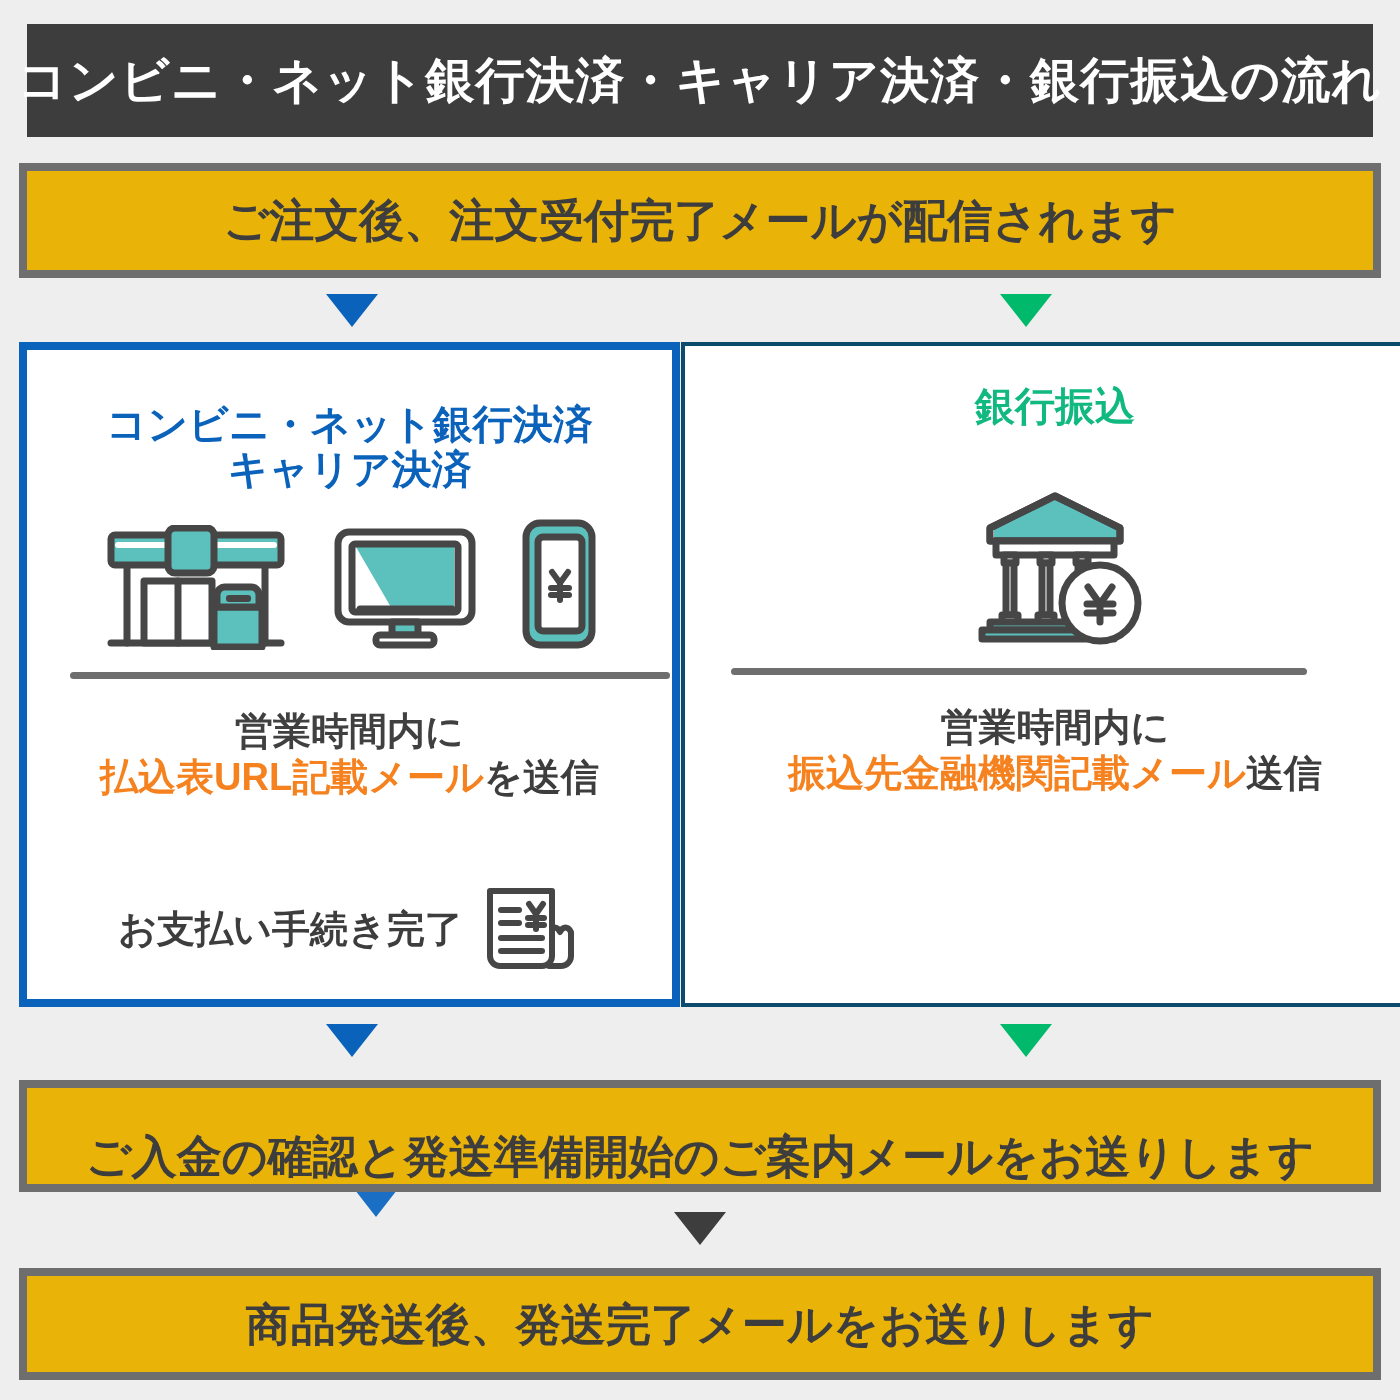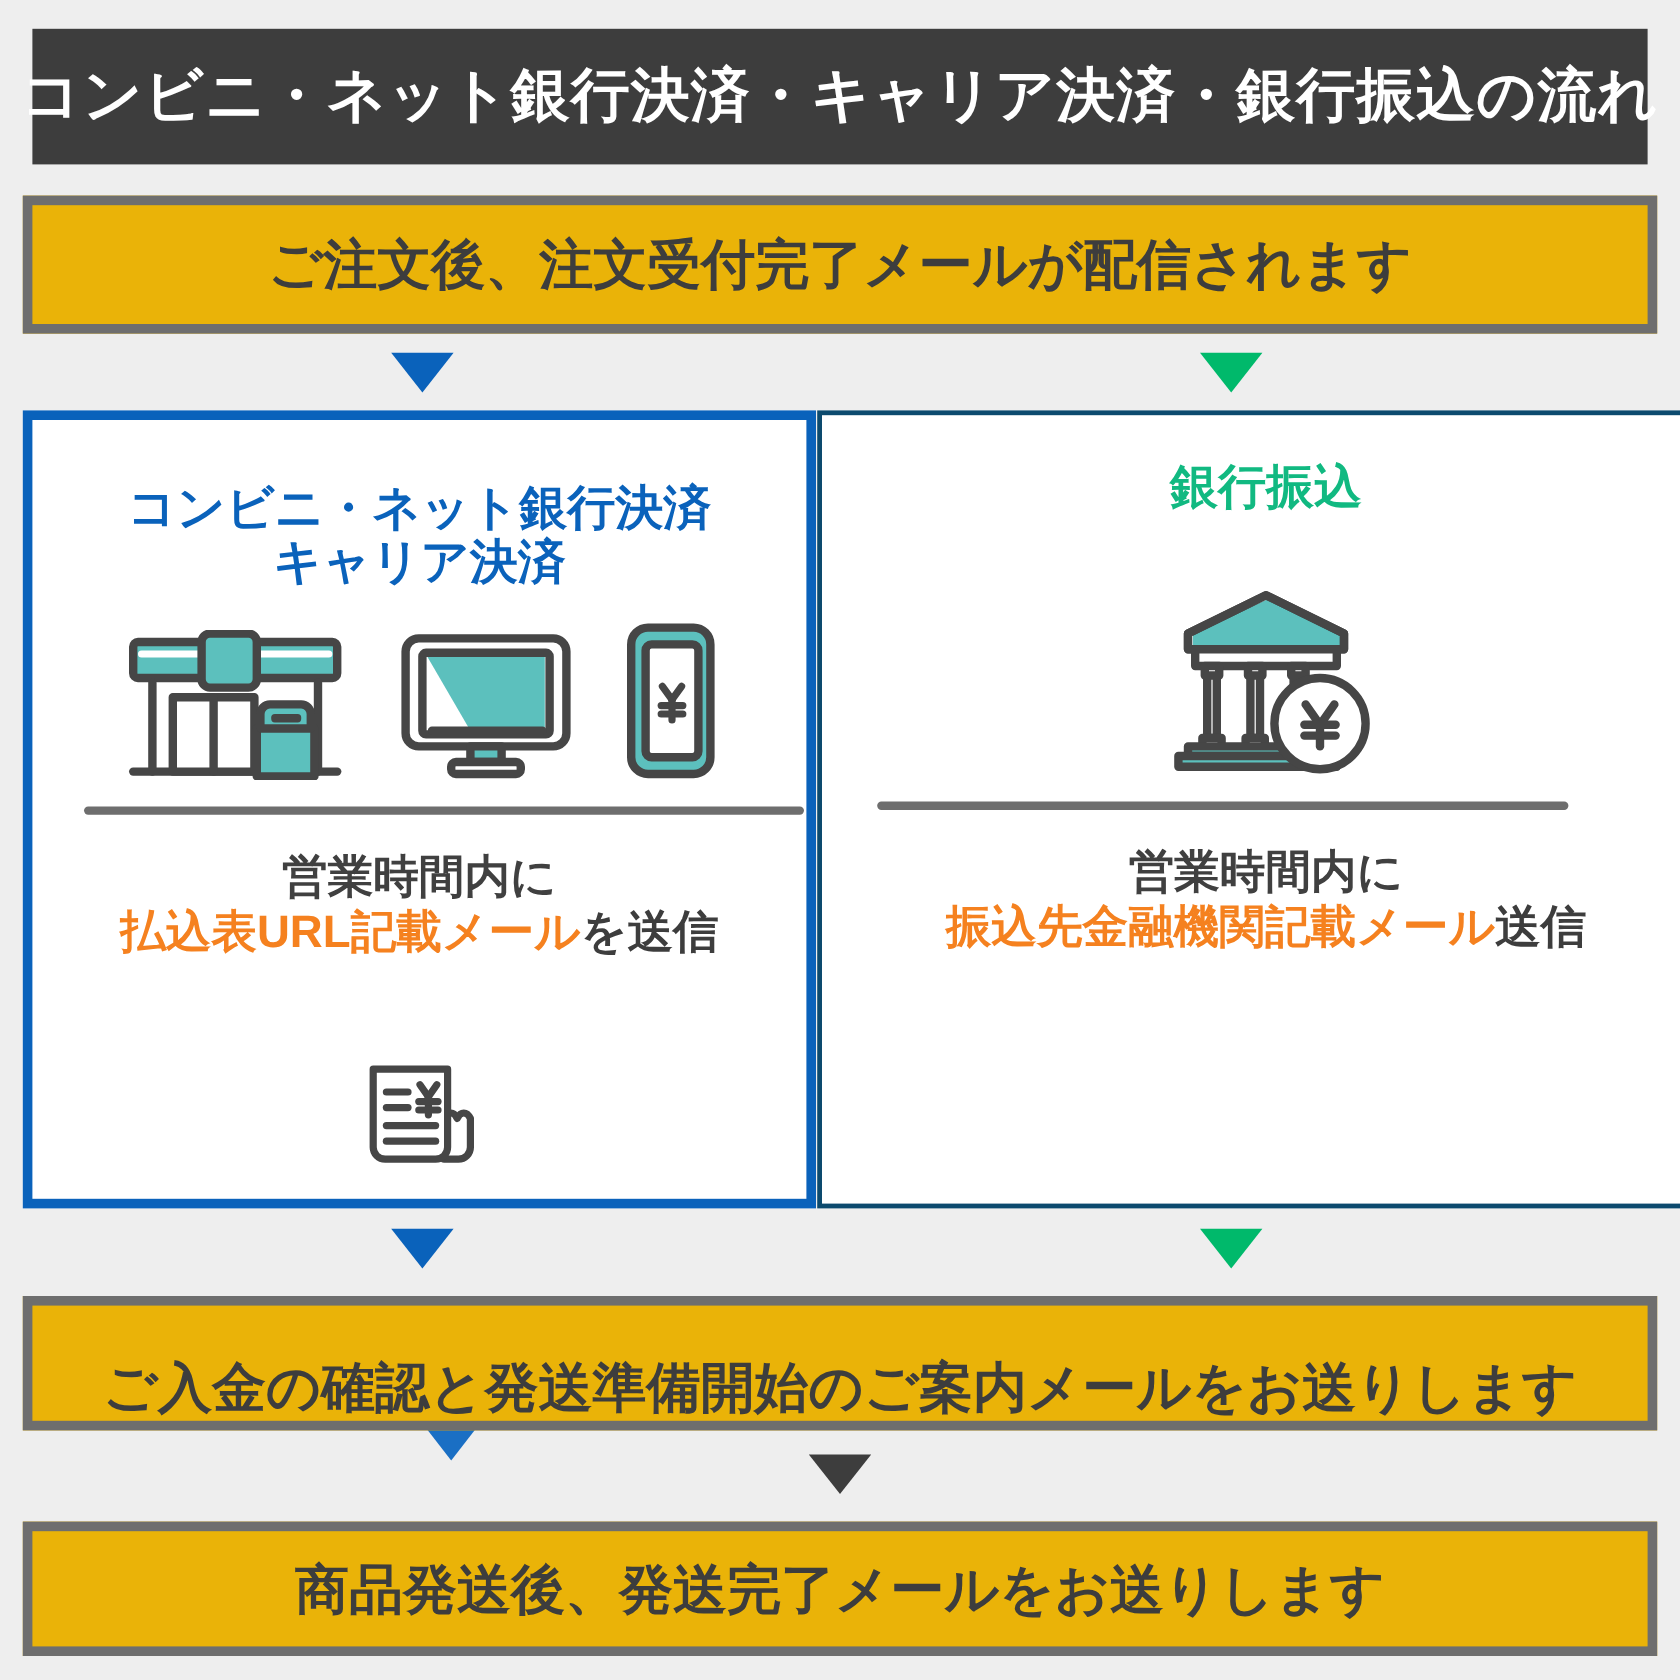--- a/index.html
+++ b/index.html
@@ -196,20 +196,21 @@
     <div class="divider"></div>
 
     <div class="mail-line">
       <span class="l1">営業時間内に</span>
       <span class="l2"><span class="hl">払込表URL記載メール</span><span>を送信</span></span>
     </div>
 
     <div class="arrow small blue" id="arrow-inner-left"></div>
 
     <div class="done-row">
+      <span class="done-txt">お支払い手続き完了</span>
       <span>
         <svg width="104" height="98" viewBox="0 0 104 98">
           <g fill="none" stroke="#464646" stroke-width="6" stroke-linejoin="round" stroke-linecap="round">
             <path d="M72 52 c4 -6 8 -6 11 0 c3 -6 8 -6 11 0 v24 a10 10 0 0 1 -10 10 h-12 z" fill="#ffffff"></path>
             <path d="M13 11 h62 v65 a10 10 0 0 1 -10 10 h-42 a10 10 0 0 1 -10 -10 z" fill="#ffffff"></path>
             <line x1="24" y1="30" x2="42" y2="30"></line>
             <line x1="24" y1="43" x2="42" y2="43"></line>
             <g stroke-width="6">
               <line x1="52" y1="24" x2="59" y2="34"></line>
               <line x1="66" y1="24" x2="59" y2="34"></line>

